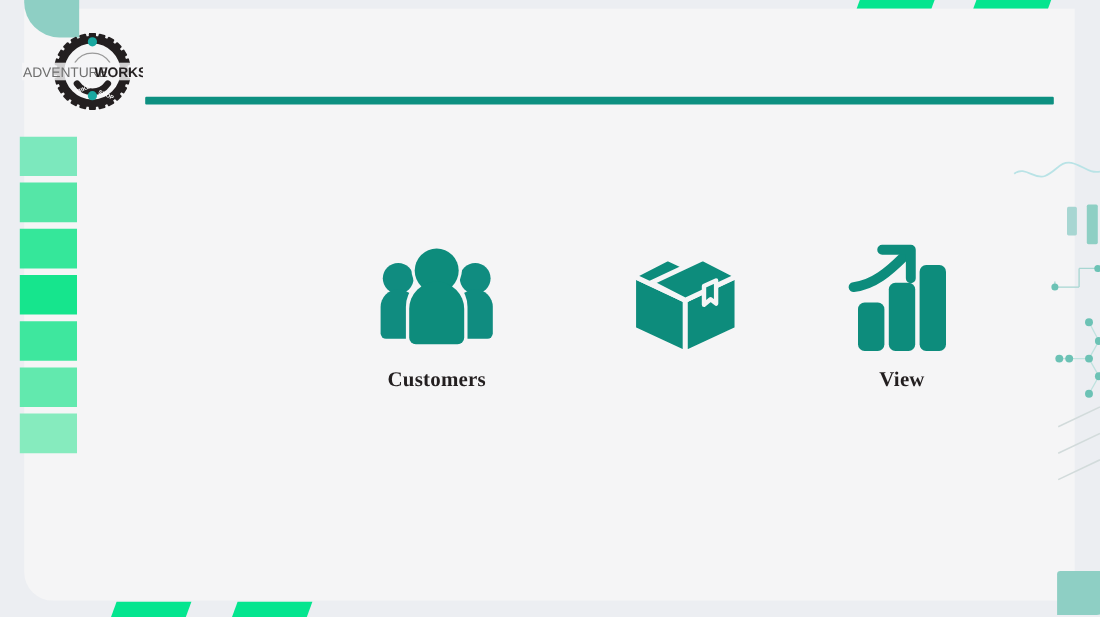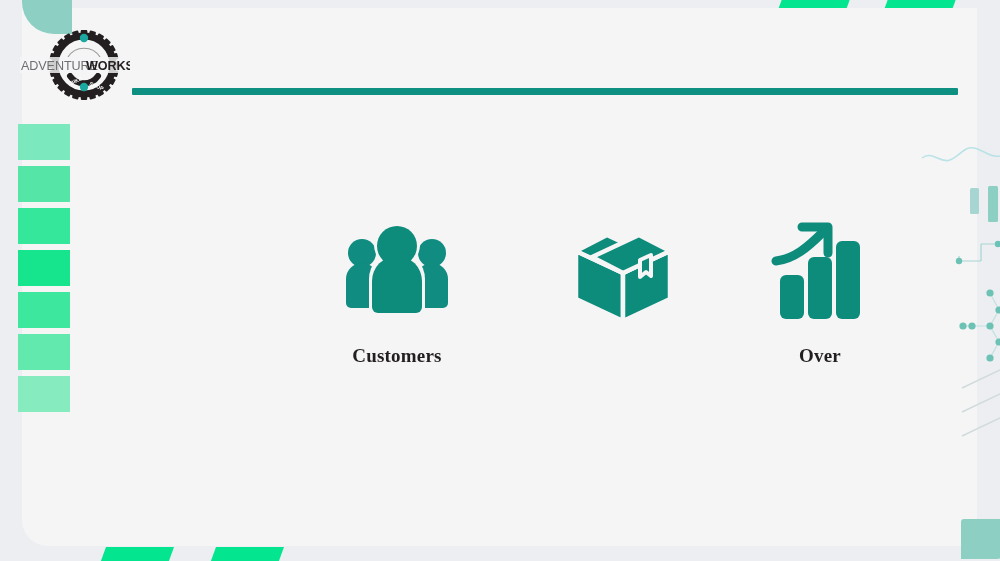--- a/index.html
+++ b/index.html
@@ -115,21 +115,20 @@
     height:185px;
     text-align:center;
   }
   .tile .glyph {
     height:125px;
     display:flex;
     align-items:center;
     justify-content:center;
   }
   .tile .caption {
-    margin-top:10px;
     font-family:"Liberation Serif", serif;
     font-weight:bold;
     font-size:19px;
     color:#231f20;
     letter-spacing:.2px;
   }
   .tile.t0 { left:0px;   }
   .tile.t1 { left:217px; }
   .tile.t2 { left:443px; }
   .tile.t3 { left:640px; }
@@ -312,17 +311,17 @@
             <rect x="16" y="58" width="24" height="44" rx="6"></rect>
             <rect x="44" y="40" width="24" height="62" rx="6"></rect>
             <rect x="72" y="24" width="24" height="78" rx="6"></rect>
           </g>
           <g stroke="#0d8c7c" fill="none" stroke-width="9" stroke-linecap="round">
             <path d="M12,44 C30,42 44,30 58,16"></path>
           </g>
           <path d="M38,10 L64,10 L64,36" fill="none" stroke="#0d8c7c" stroke-width="9" stroke-linecap="round" stroke-linejoin="round"></path>
         </svg>
       </div>
-      <div class="caption" style="color: rgb(35, 31, 32);">Over</div>
+      <div class="caption" style="color: rgb(35, 31, 32);">View</div>
     </div>
 
   </div>
 </div>
 
 </body></html>

